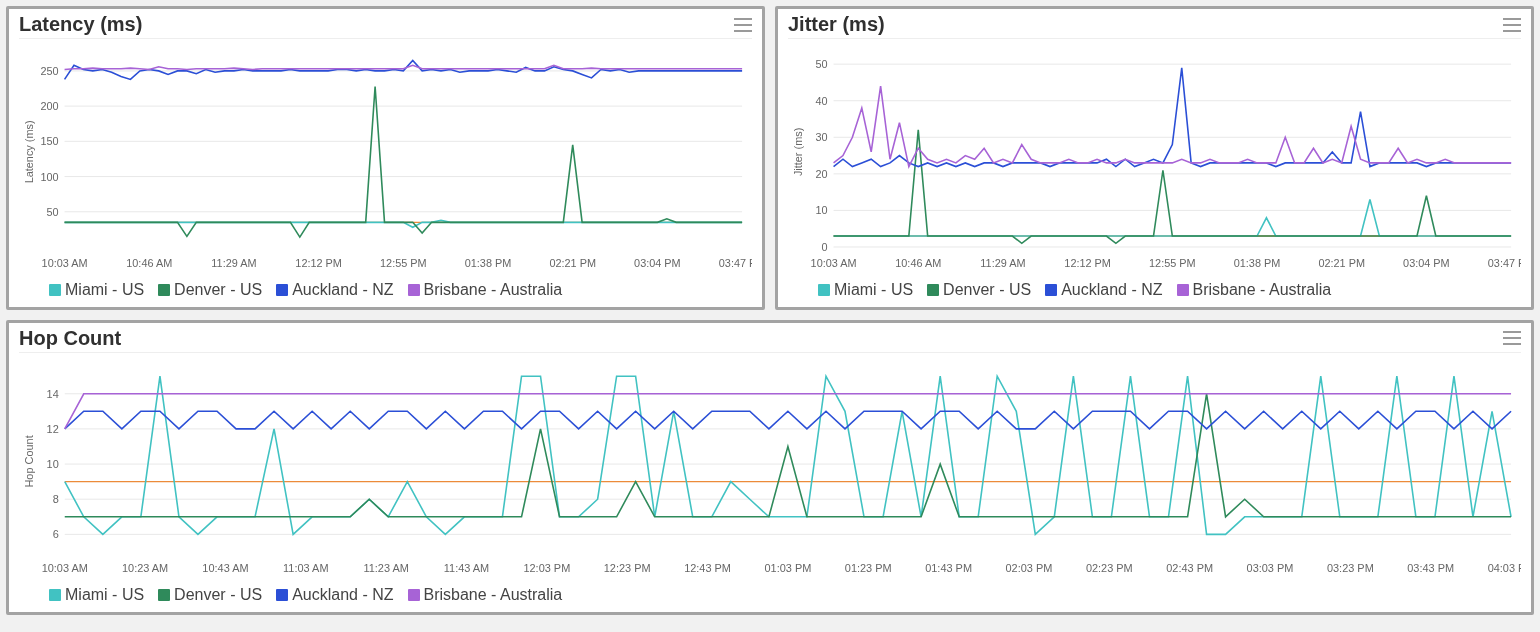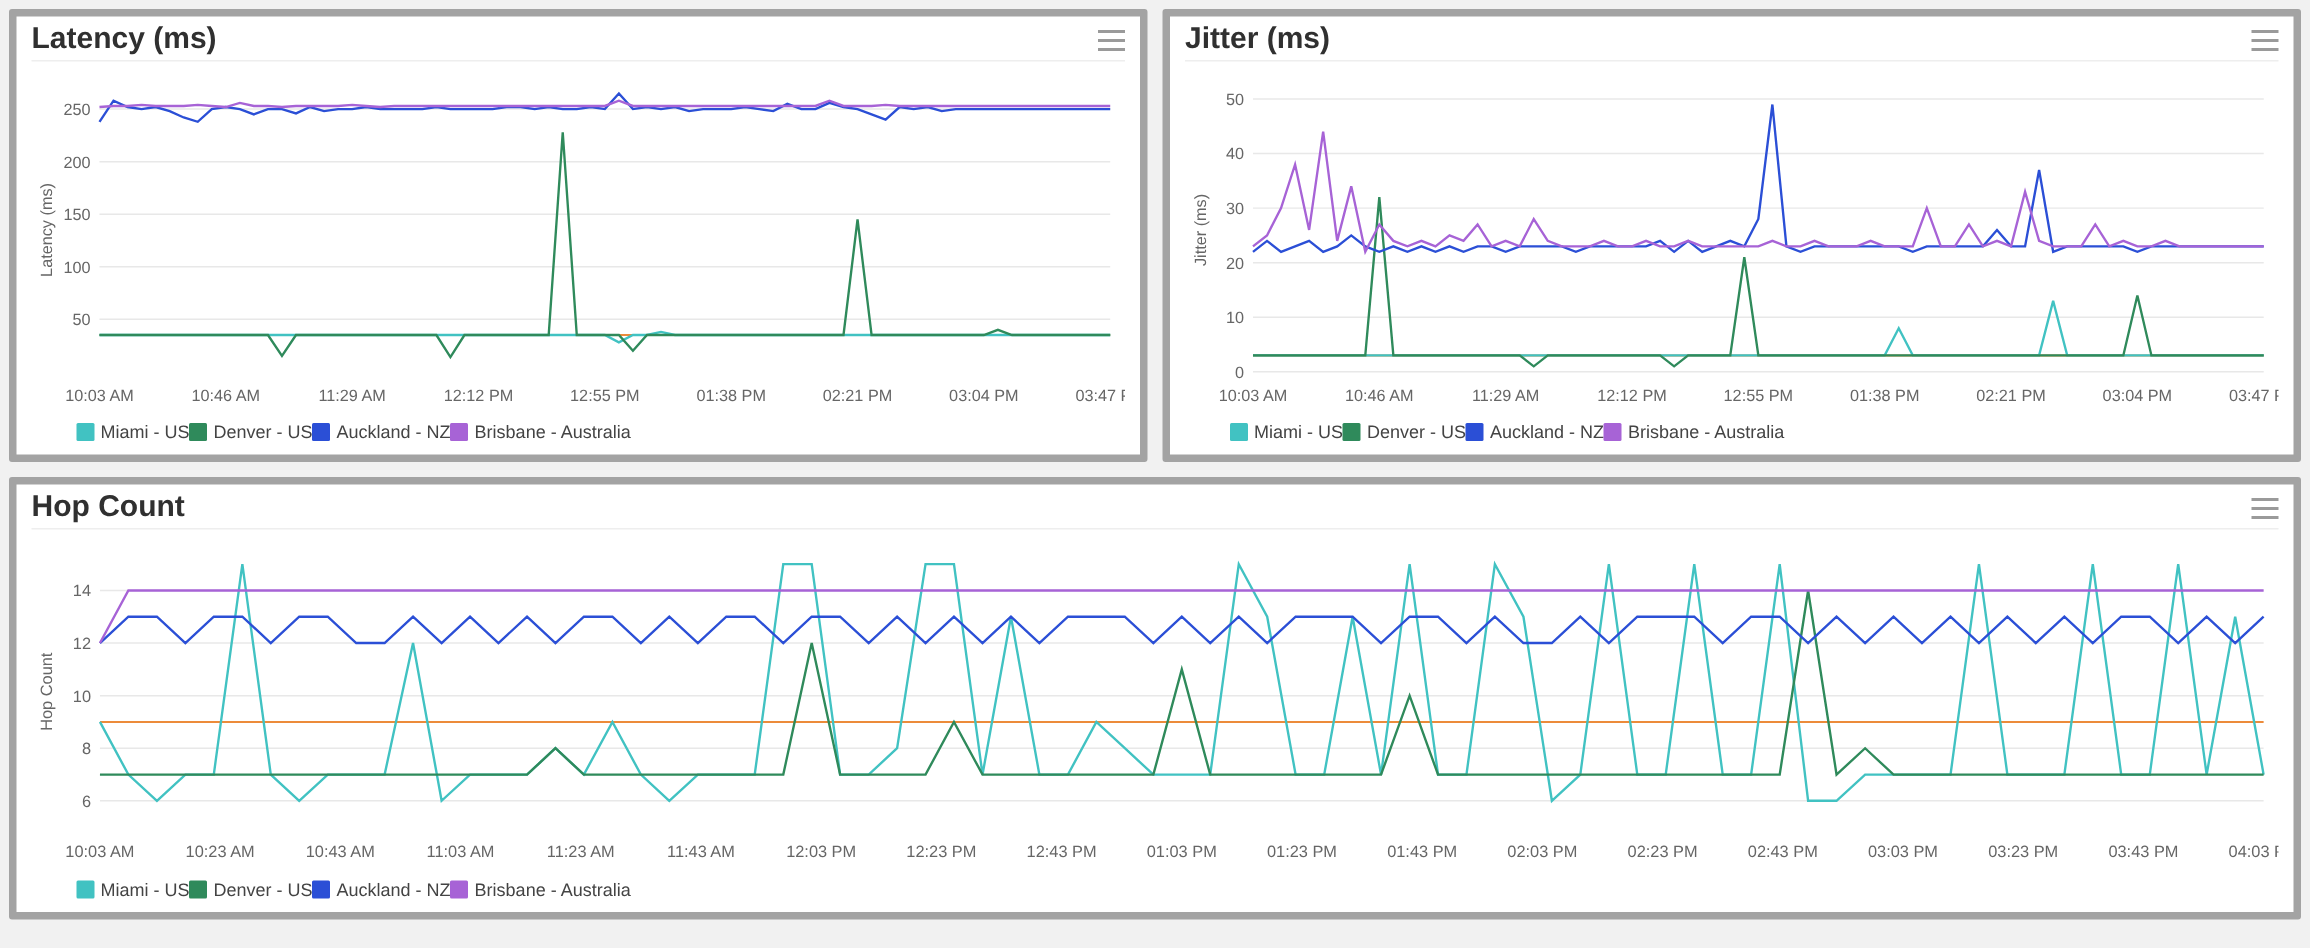--- a/index.html
+++ b/index.html
@@ -6,21 +6,21 @@
   body {
     margin: 0;
     padding: 6px;
     background: #f1f1f1;
     font-family: "Segoe UI", Arial, sans-serif;
     color: #333;
   }
   .row { display: flex; gap: 10px; margin-bottom: 10px; }
   .panel {
     background: #fff;
-    border: 5px solid #a3a3a3;
+    border: 3px solid #a3a3a3;
     border-radius: 2px;
     padding: 4px 10px 8px 10px;
     flex: 1 1 0;
     display: flex;
     flex-direction: column;
     justify-content: flex-end;
   }
   .panel-hdr {
     display: flex;
     justify-content: space-between;
@@ -36,21 +36,21 @@
   .hamburger {
     width: 18px; height: 14px;
     display: flex; flex-direction: column; justify-content: space-between;
     cursor: pointer;
   }
   .hamburger span { height: 2px; background: #9a9a9a; width: 100%; display:block; }
   .chart-box { position: relative; }
   svg { display:block; width:100%; }
   .axis-label { font-size: 11px; fill: #666; }
   .tick-label { font-size: 11px; fill: #666; }
-  .legend { display:flex; padding: 4px 0 0 30px; font-size: 12px; color:#444; flex-wrap:wrap;}
+  .legend { display:flex; gap: 14px; padding: 4px 0 0 30px; font-size: 16px; color:#444; flex-wrap:wrap;}
   .swatch { width:12px; height:12px; display:inline-block; margin-right:4px; vertical-align:middle; border-radius:1px;}
   .leg-item { display:flex; align-items:center; cursor:pointer;}
   .series { fill:none; stroke-width:1.6; }
   .grid { stroke:#e8e8e8; stroke-width:1; }
   .baseline { stroke:#ec8b3a; stroke-width:1.4; }
 </style>
 </head>
 <body>
 
 <div class="row">

